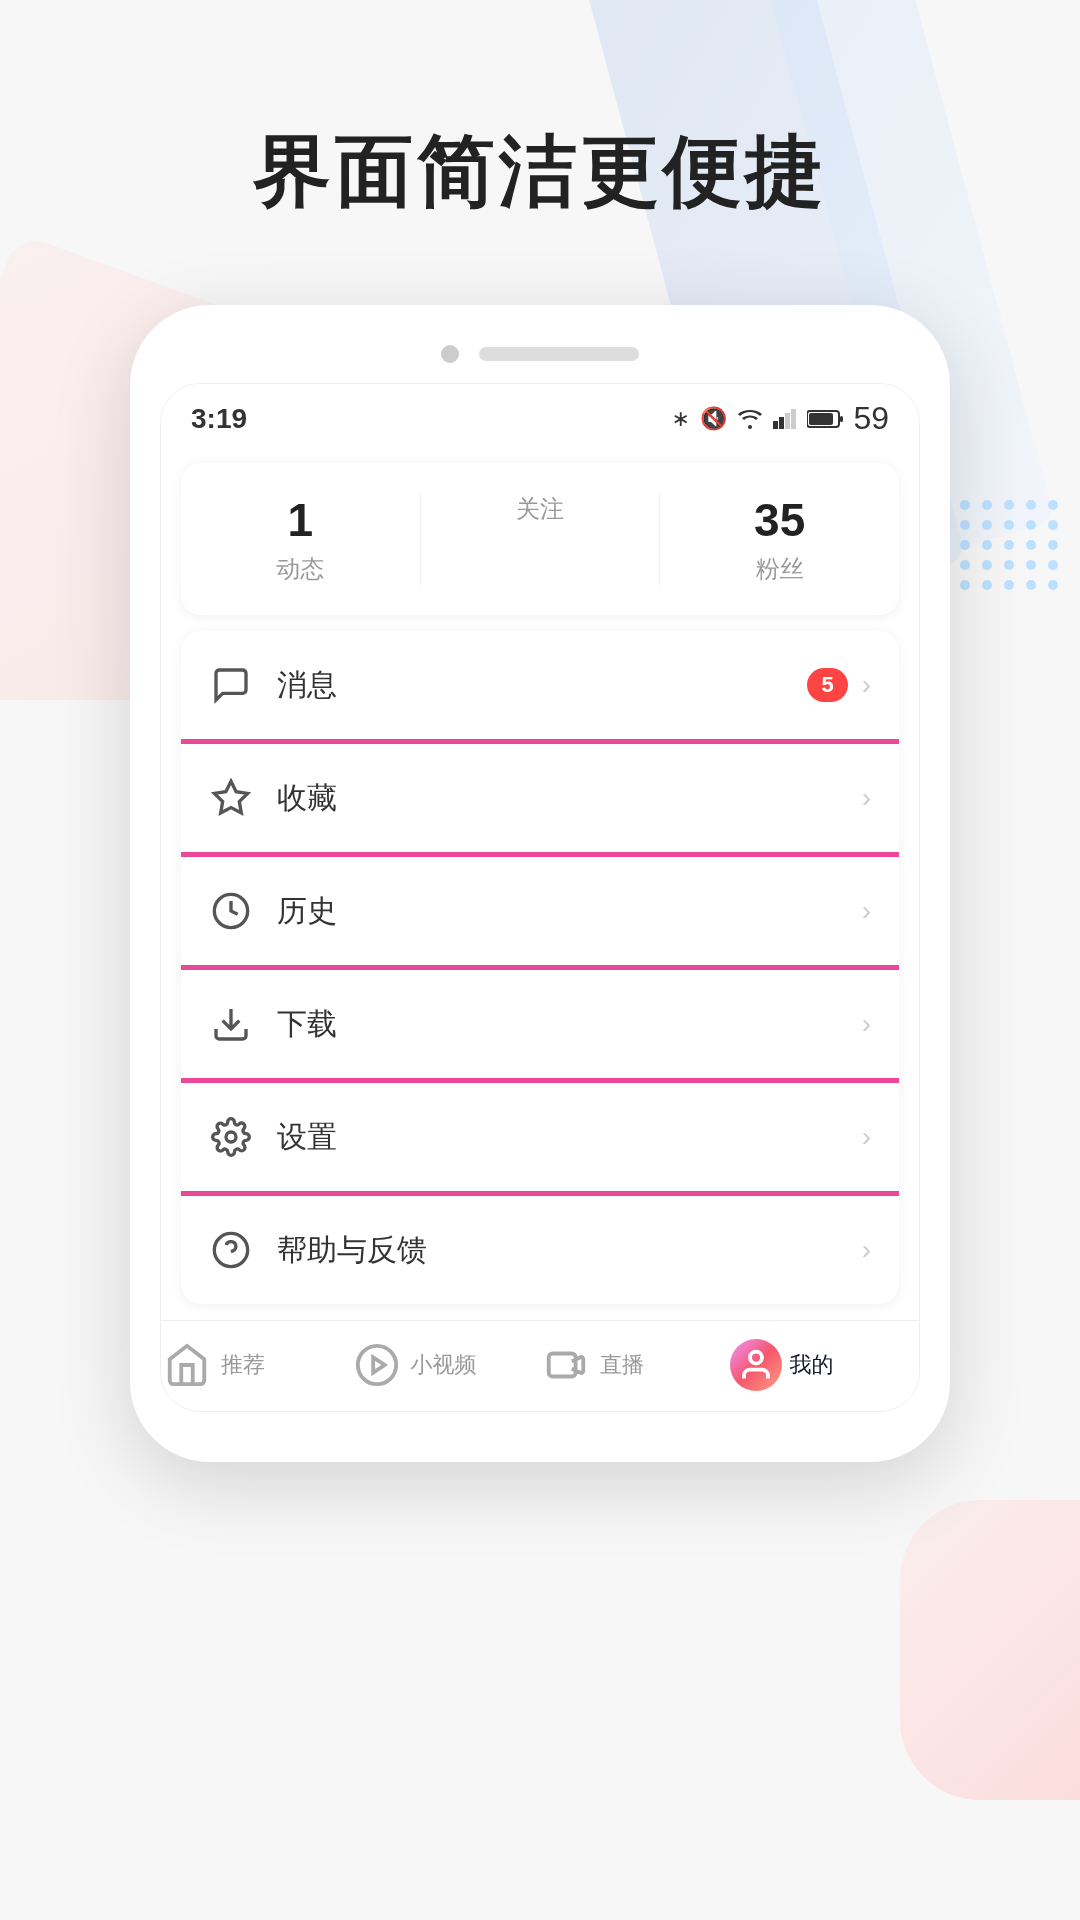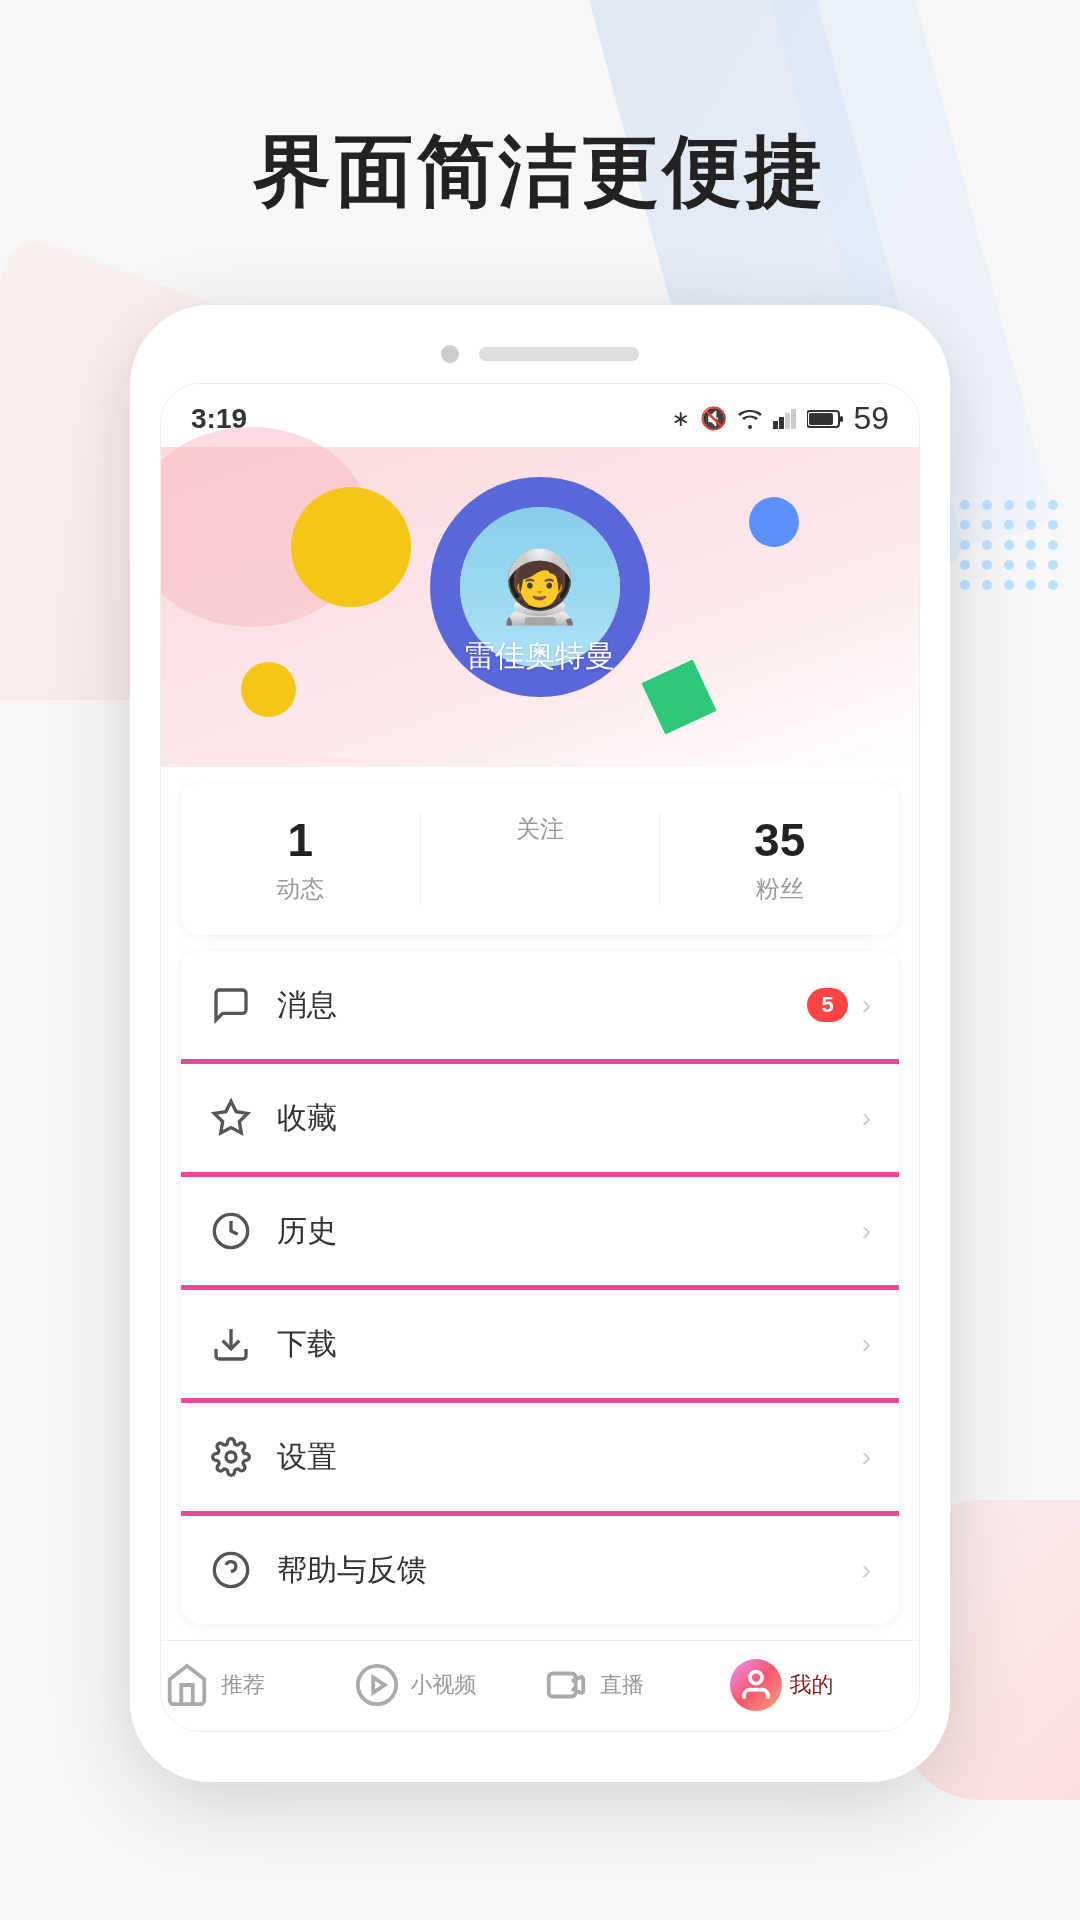--- a/index.html
+++ b/index.html
@@ -476,34 +476,20 @@
         </svg>
         <svg width="36" height="20" viewBox="0 0 36 20" fill="none">
           <rect x="0" y="2" width="32" height="16" rx="3" stroke="#333" stroke-width="2"></rect>
           <rect x="2" y="4" width="24" height="12" rx="2" fill="#333"></rect>
           <rect x="33" y="7" width="3" height="6" rx="1.5" fill="#333"></rect>
         </svg>
         <span class="status-battery">59</span>
       </div>
     </div>
 
-    <div class="profile-header">
-      <div class="profile-bg-pink"></div>
-      <div class="profile-bg-yellow"></div>
-      <div class="profile-bg-blue-dot"></div>
-      <div class="profile-bg-yellow-small"></div>
-      <div class="profile-bg-green"></div>
-
-      <div class="profile-avatar-wrapper">
-        <div class="profile-avatar-img">
-          <div class="astronaut"></div>
-        </div>
-        <span class="profile-name">雷佳奥特曼</span>
-      </div>
-    </div>
 
     <div class="stats-card">
       <div class="stat-item">
         <span class="stat-number">1</span>
         <span class="stat-label">动态</span>
       </div>
       <div class="stat-item">
         <span class="stat-label">关注</span>
       </div>
       <div class="stat-item">
@@ -614,19 +600,19 @@
         <span class="nav-label">直播</span>
       </div>
 
       <div class="nav-item active">
         <div class="nav-my-icon">
           <svg viewBox="0 0 24 24">
               <path d="M20 21v-2a4 4 0 0 0-4-4H8a4 4 0 0 0-4 4v2"></path>
               <circle cx="12" cy="7" r="4"></circle>
             </svg>
         </div>
-        <span class="nav-label" style="color:#7f1d1d;">我的</span>
+        <span class="nav-label" style="color:#0f172a;">我的</span>
       </div>
 
     </div>
 
   </div>
 </div>
 
 </body></html>

